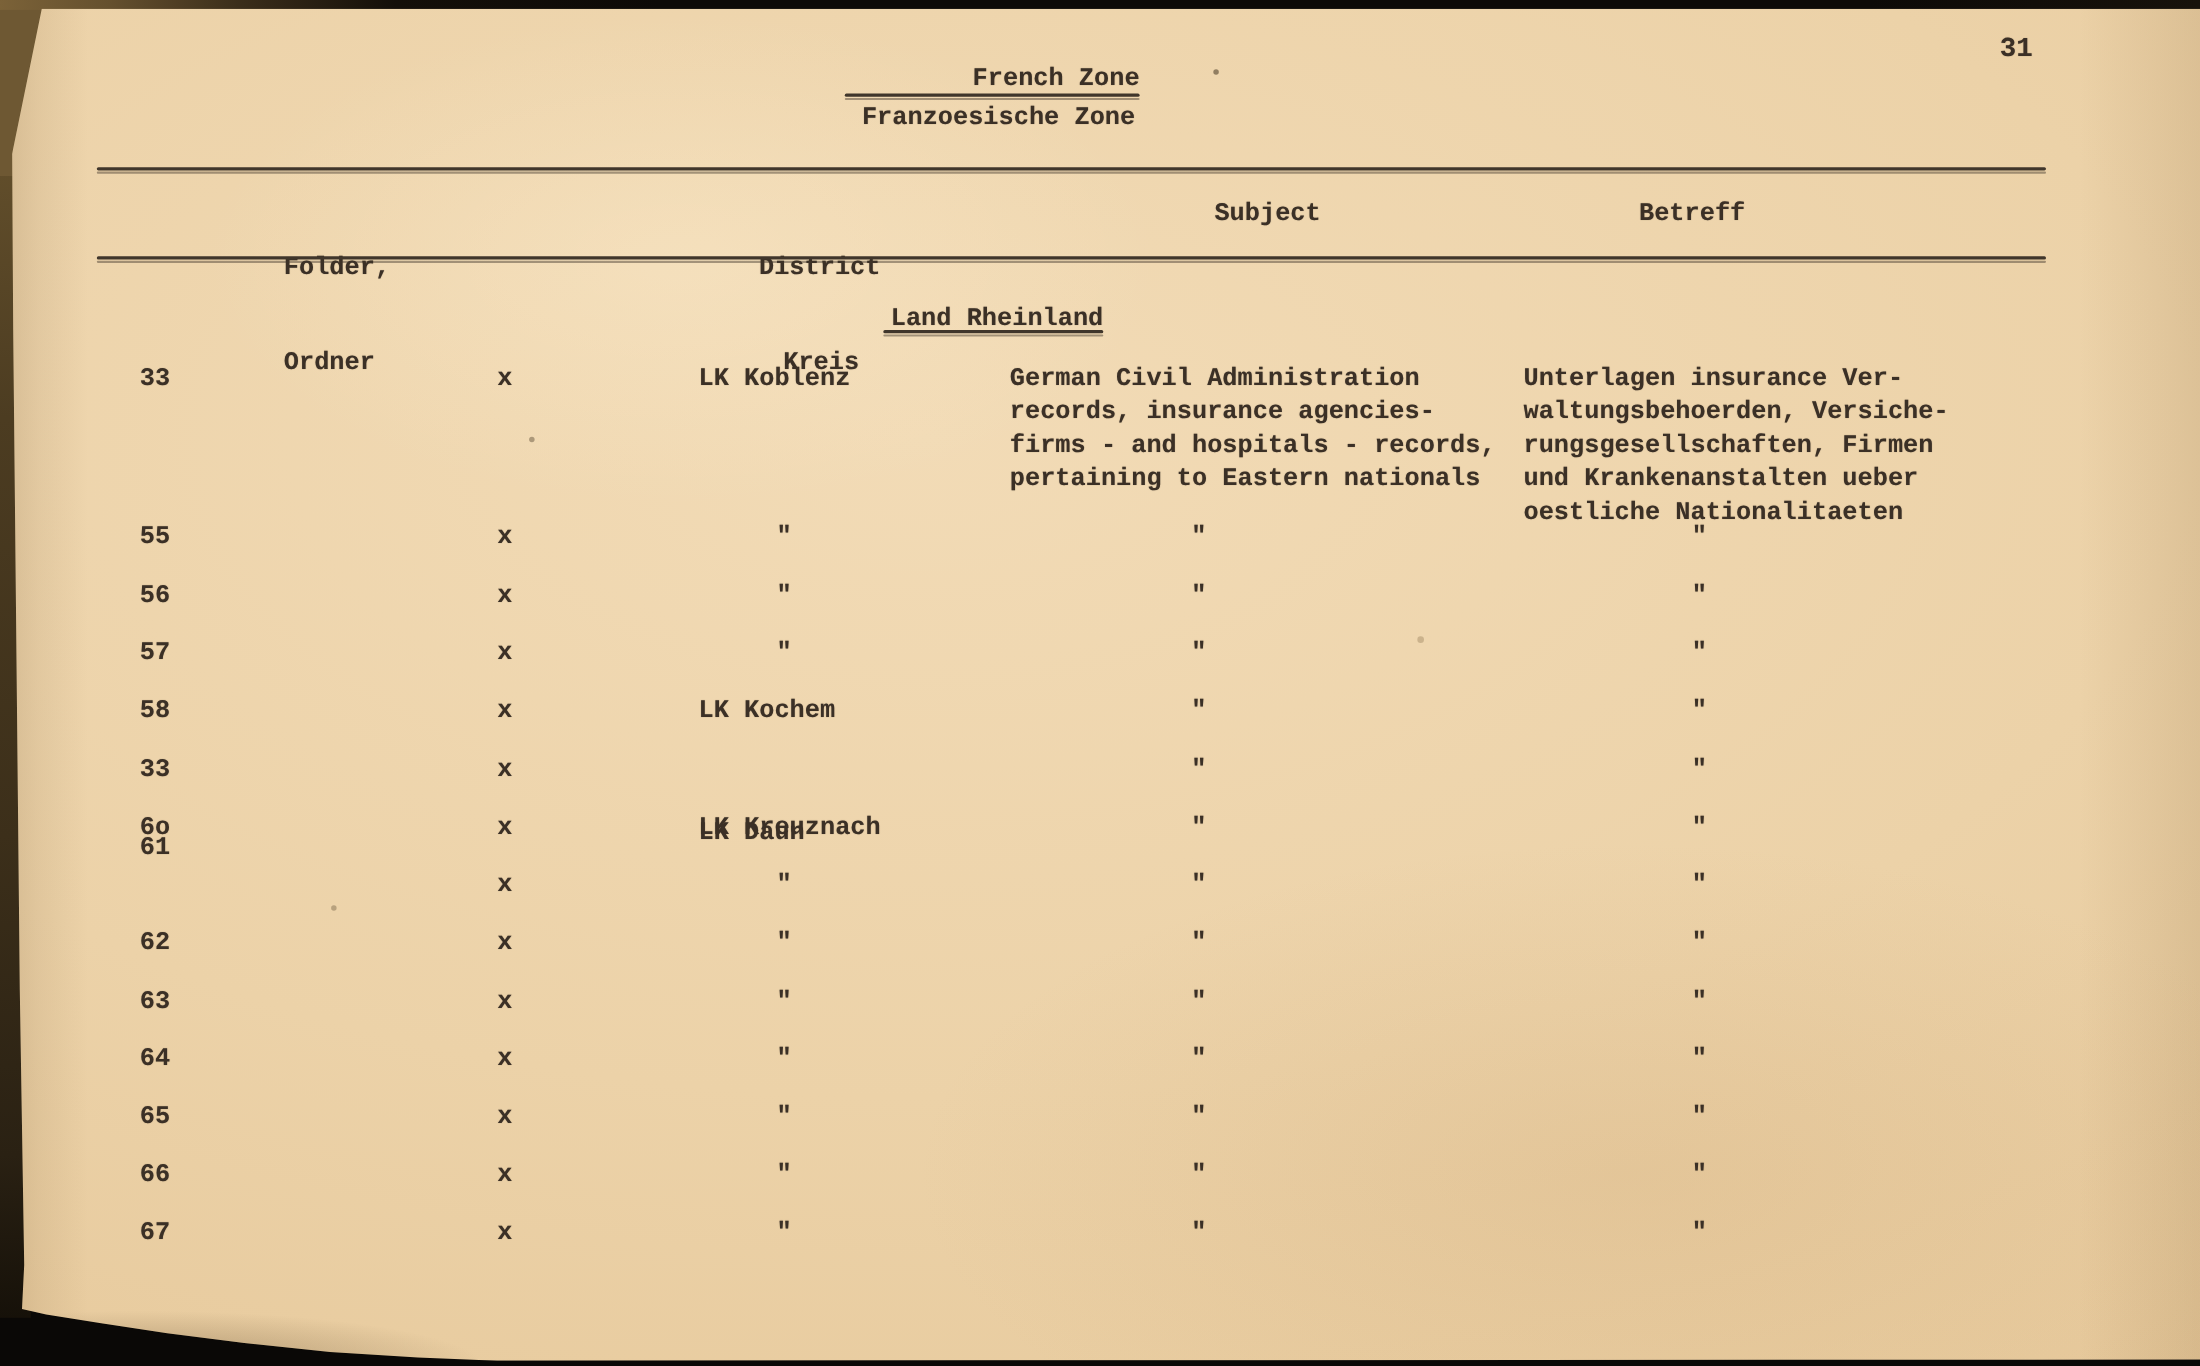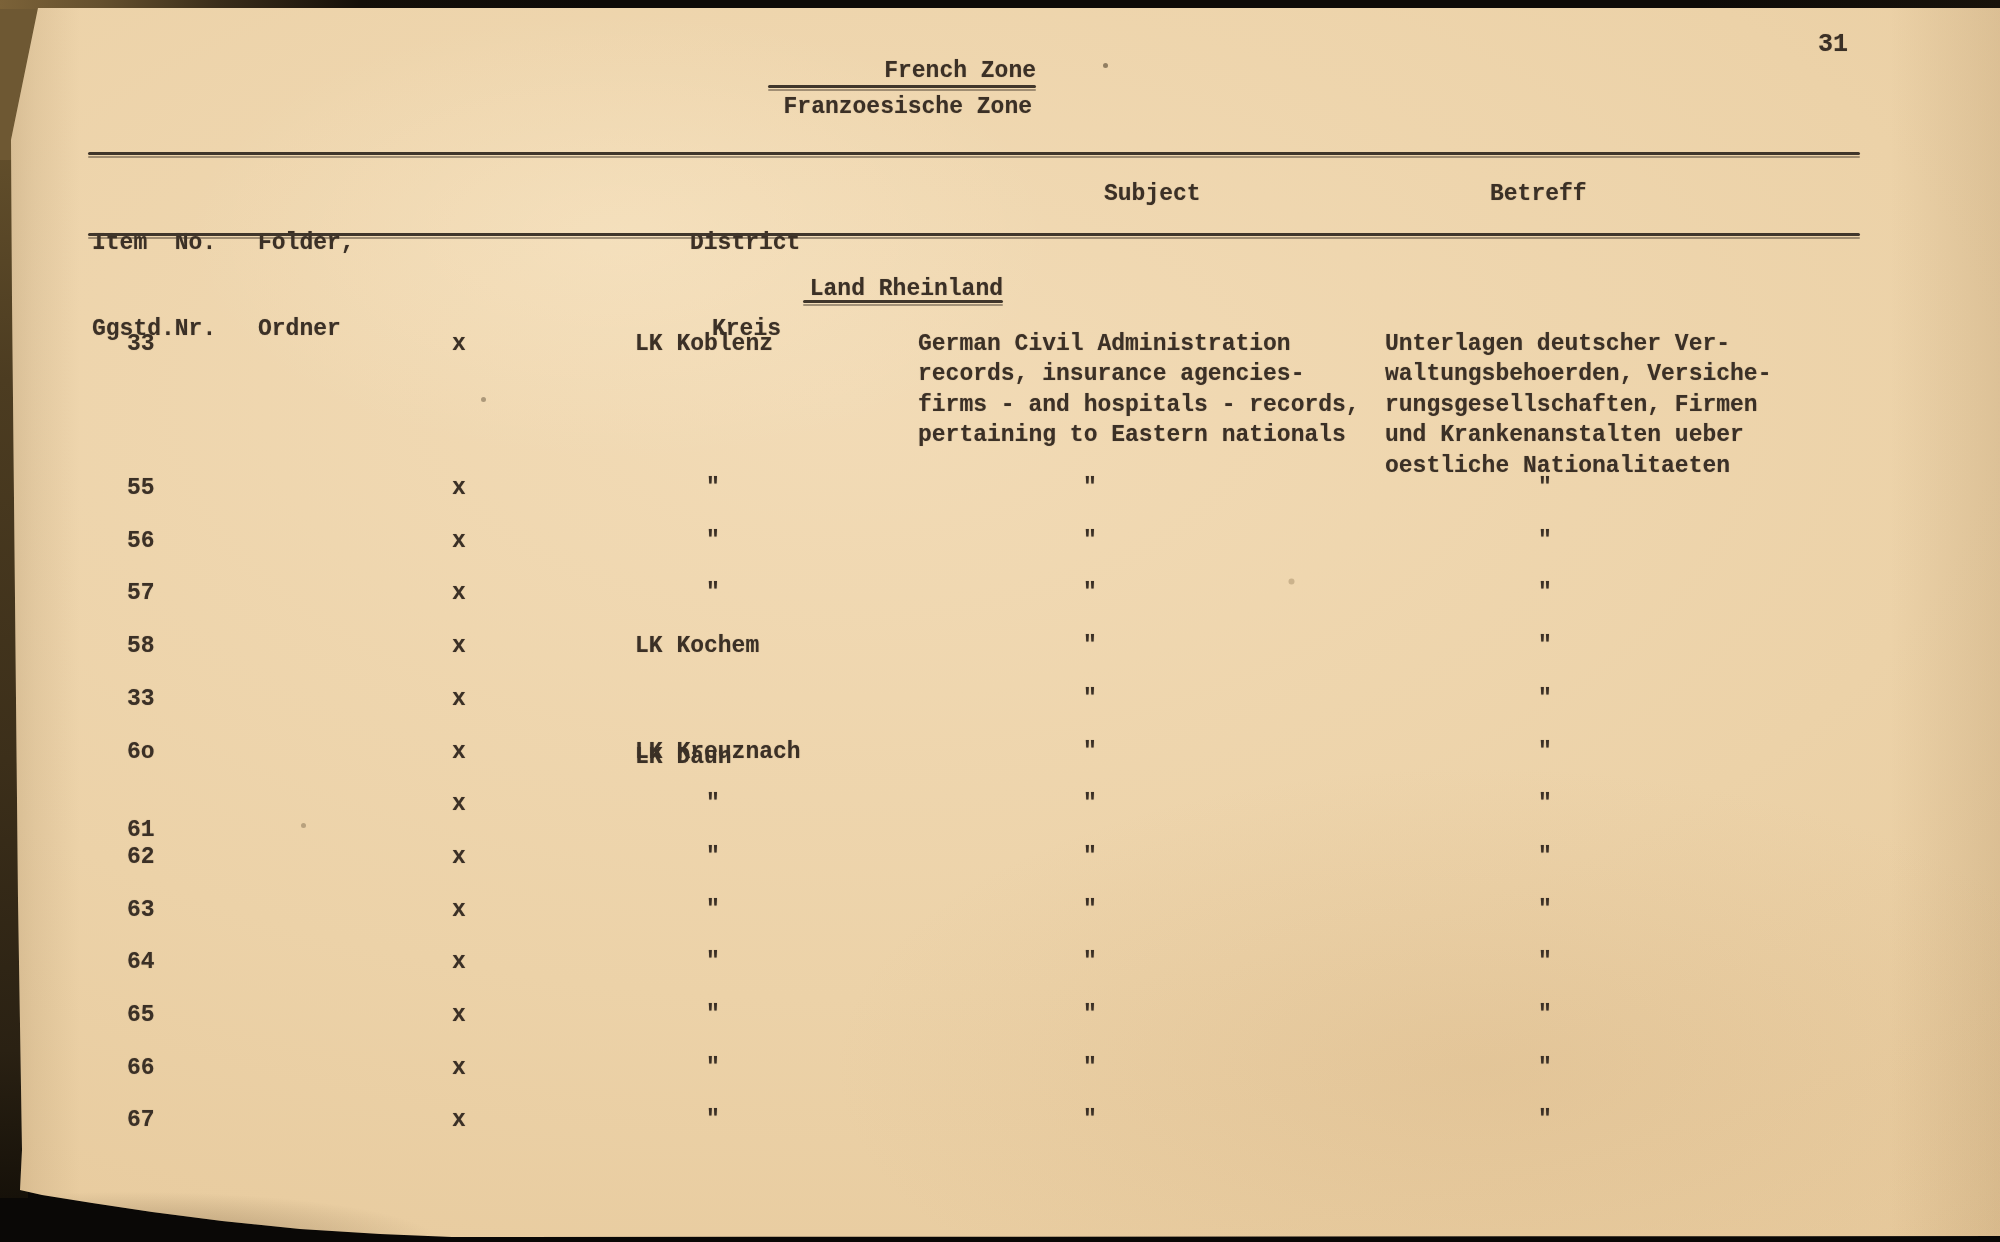--- a/index.html
+++ b/index.html
@@ -56,24 +56,20 @@
   <div class="abs" style="inset:0;z-index:5;">
 
     <div class="txt" style="left:1818px;top:30px;font-size:25px;">31</div>
 
     <div class="txt center" style="left:768px;top:56px;width:268px;">French Zone</div>
     <div class="hrule" style="left:768px;top:85px;width:268px;"></div>
     <div class="txt center" style="left:752px;top:92px;width:280px;">Franzoesische Zone</div>
 
     <div class="hrule" style="left:88px;top:152px;width:1772px;"></div>
 
-    <div class="txt hdr" style="left:92px;top:172px;">
-      <div>Item  No.</div>
-      <div>Ggstd.Nr.</div>
-    </div>
     <div class="txt hdr" style="left:258px;top:172px;">
       <div>Folder,</div>
       <div>Ordner</div>
     </div>
     <div class="txt hdr" style="left:690px;top:172px;">
       <div>District</div>
       <div class="indent2">Kreis</div>
     </div>
     <div class="txt" style="left:1104px;top:179px;">Subject</div>
     <div class="txt" style="left:1490px;top:179px;">Betreff</div>
@@ -84,21 +80,21 @@
     <div class="hrule" style="left:803px;top:300px;width:200px;"></div>
 
     <div>
         <div class="txt" style="left: 127px; top: 329px;">33</div>
         <div class="txt" style="left: 452px; top: 329px;">x</div>
         <div class="txt" style="left: 635px; top: 329px;">LK Koblenz</div>
         <div class="txt" style="left: 918px; top: 329px;">German Civil Administration
 records, insurance agencies-
 firms - and hospitals - records,
 pertaining to Eastern nationals</div>
-        <div class="txt" style="left: 1385px; top: 329px;">Unterlagen deutscher Ver-
+        <div class="txt" style="left: 1385px; top: 329px;">Unterlagen insurance Ver-
 waltungsbehoerden, Versiche-
 rungsgesellschaften, Firmen
 und Krankenanstalten ueber
 oestliche Nationalitaeten</div>
         <div class="txt" style="left: 127px; top: 473px;">55</div>
         <div class="txt" style="left: 452px; top: 473px;">x</div>
         <div class="txt" style="left: 706px; top: 473px;">"</div>
         <div class="txt" style="left: 1083px; top: 473px;">"</div>
         <div class="txt" style="left: 1538px; top: 473px;">"</div>
         <div class="txt" style="left: 127px; top: 525.7px;">56</div>
@@ -119,21 +115,21 @@
         <div class="txt" style="left: 127px; top: 683.8px;">33</div>
         <div class="txt" style="left: 452px; top: 683.8px;">x</div>
         <div class="txt" style="left: 635px; top: 694px; margin-top: 48px;">LK Daun</div>
         <div class="txt" style="left: 1083px; top: 683.8px;">"</div>
         <div class="txt" style="left: 1538px; top: 683.8px;">"</div>
         <div class="txt" style="left: 127px; top: 736.5px;">6o</div>
         <div class="txt" style="left: 452px; top: 736.5px;">x</div>
         <div class="txt" style="left: 635px; top: 736.5px;">LK Kreuznach</div>
         <div class="txt" style="left: 1083px; top: 736.5px;">"</div>
         <div class="txt" style="left: 1538px; top: 736.5px;">"</div>
-        <div class="txt" style="left: 127px; top: 815px; text-align: right;">61</div>
+        <div class="txt" style="left: 127px; top: 755px; text-align: right;">61</div>
         <div class="txt" style="left: 452px; top: 789.2px;">x</div>
         <div class="txt" style="left: 706px; top: 789.2px;">"</div>
         <div class="txt" style="left: 1083px; top: 789.2px;">"</div>
         <div class="txt" style="left: 1538px; top: 789.2px;">"</div>
         <div class="txt" style="left: 127px; top: 841.9px;">62</div>
         <div class="txt" style="left: 452px; top: 841.9px;">x</div>
         <div class="txt" style="left: 706px; top: 841.9px;">"</div>
         <div class="txt" style="left: 1083px; top: 841.9px;">"</div>
         <div class="txt" style="left: 1538px; top: 841.9px;">"</div>
         <div class="txt" style="left: 127px; top: 894.6px;">63</div>

